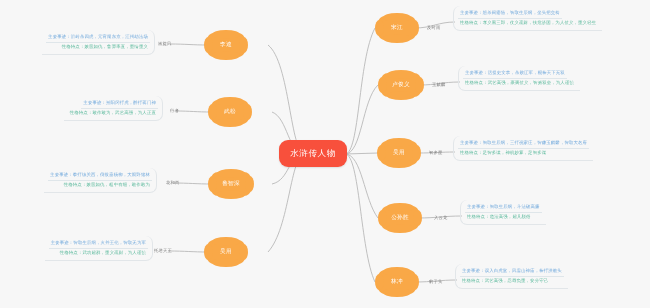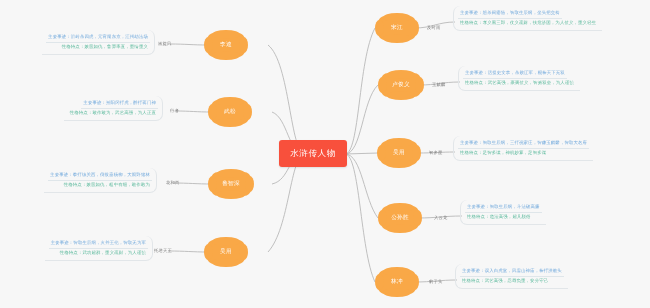--- a/index.html
+++ b/index.html
@@ -11,21 +11,21 @@
   }
   #canvas{position:absolute;inset:0;width:650px;height:308px;}
   svg.links{position:absolute;left:0;top:0;width:650px;height:308px;pointer-events:none;}
 
   
   .center-node{
     position:absolute;
     display:flex;align-items:center;justify-content:center;
     background:#F8503C;
     color:#ffffff;
-    border-radius:3px;
+    border-radius:9px;
     font-size:8.5px;
     letter-spacing:.6px;
     white-space:nowrap;
     box-shadow:0 1px 2px rgba(0,0,0,.10);
   }
 
   
   .cloud{
     position:absolute;
     display:flex;align-items:center;justify-content:center;

